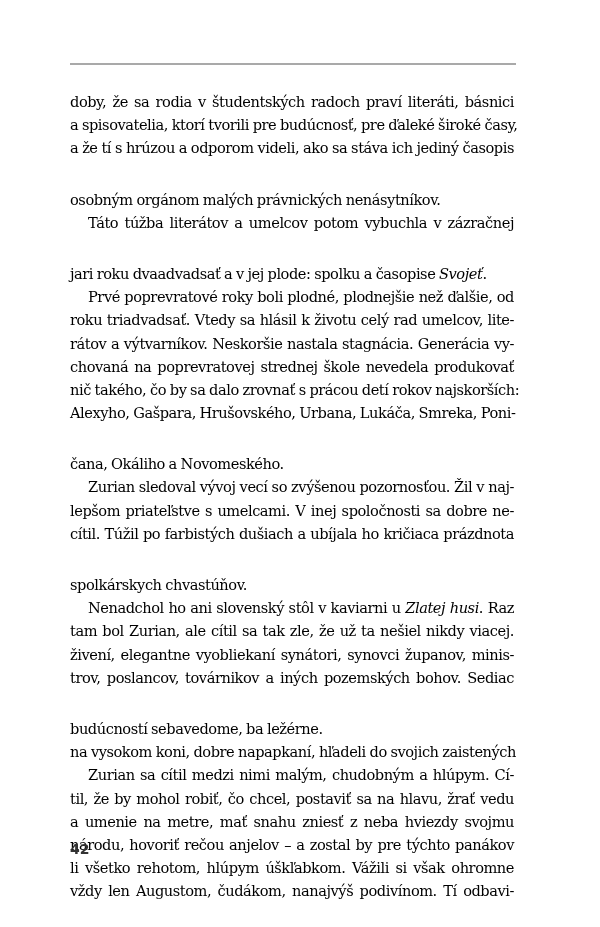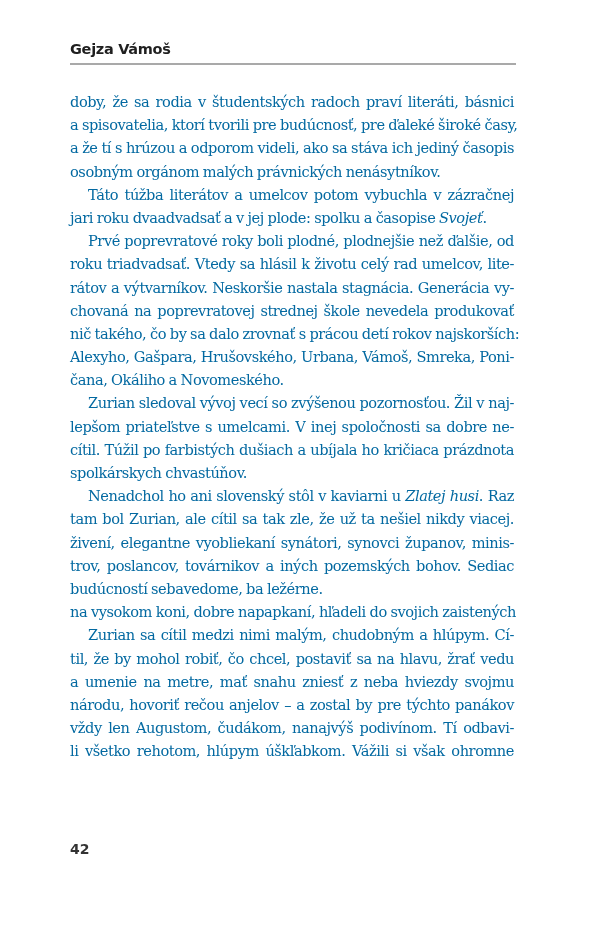--- a/index.html
+++ b/index.html
@@ -40,34 +40,35 @@
       height: 2px;
       background: #a9a9a9;
     }
     .body-text {
       position: absolute;
       left: 70px;
       top: 90px;
       width: 444px;
       font-family: "DejaVu Serif", serif;
       font-size: 14.6px;
-      color: #0369a1;
+      color: #000000;
       line-height: 23.2px;
     }
     .line {
       display: block;
       white-space: nowrap;
       text-align: justify;
       text-align-last: justify;
       height: 23.2px;
       letter-spacing: -0.45px;
       word-spacing: -0.5px;
     }
     .line.last {
       text-align-last: left;
+      margin-top: 28px;
     }
     .line.indent {
       padding-left: 18px;
     }
     .line i {
       font-style: italic;
     }
     .page-number {
       position: absolute;
       left: 70px;
@@ -75,49 +76,48 @@
       font-family: "DejaVu Sans", sans-serif;
       font-weight: bold;
       font-size: 14px;
       color: #333333;
     }
   </style>
 </head>
 <body>
 
 <div class="page">
-  <div class="running-head">Gejza Vámoš</div>
   <div class="head-rule"></div>
 
   <div class="body-text" id="body-text">
       <div class="line">doby, že sa rodia v študentských radoch praví literáti, básnici</div>
       <div class="line">a spisovatelia, ktorí tvorili pre budúcnosť, pre ďaleké široké časy,</div>
       <div class="line">a že tí s hrúzou a odporom videli, ako sa stáva ich jediný časopis</div>
       <div class="line last">osobným orgánom malých právnických nenásytníkov.</div>
       <div class="line indent">Táto túžba literátov a umelcov potom vybuchla v zázračnej</div>
       <div class="line last"><span>jari roku dvaadvadsať a v jej plode: spolku a časopise </span><i>Svojeť</i><span>.</span></div>
       <div class="line indent">Prvé poprevratové roky boli plodné, plodnejšie než ďalšie, od</div>
       <div class="line">roku triadvadsať. Vtedy sa hlásil k životu celý rad umelcov, lite-</div>
       <div class="line">rátov a výtvarníkov. Neskoršie nastala stagnácia. Generácia vy-</div>
       <div class="line">chovaná na poprevratovej strednej škole nevedela produkovať</div>
       <div class="line">nič takého, čo by sa dalo zrovnať s prácou detí rokov najskorších:</div>
-      <div class="line">Alexyho, Gašpara, Hrušovského, Urbana, Vámoš, Smreka, Poni-</div>
+      <div class="line">Alexyho, Gašpara, Hrušovského, Urbana, Lukáča, Smreka, Poni-</div>
       <div class="line last">čana, Okáliho a Novomeského.</div>
       <div class="line indent">Zurian sledoval vývoj vecí so zvýšenou pozornosťou. Žil v naj-</div>
       <div class="line">lepšom priateľstve s umelcami. V inej spoločnosti sa dobre ne-</div>
       <div class="line">cítil. Túžil po farbistých dušiach a ubíjala ho kričiaca prázdnota</div>
       <div class="line last">spolkárskych chvastúňov.</div>
       <div class="line indent"><span>Nenadchol ho ani slovenský stôl v kaviarni u </span><i>Zlatej husi</i><span>. Raz</span></div>
       <div class="line">tam bol Zurian, ale cítil sa tak zle, že už ta nešiel nikdy viacej.</div>
       <div class="line">živení, elegantne vyobliekaní synátori, synovci županov, minis-</div>
       <div class="line">trov, poslancov, továrnikov a iných pozemských bohov. Sediac</div>
       <div class="line last">budúcností sebavedome, ba ležérne.</div>
       <div class="line">na vysokom koni, dobre napapkaní, hľadeli do svojich zaistených</div>
       <div class="line indent">Zurian sa cítil medzi nimi malým, chudobným a hlúpym. Cí-</div>
       <div class="line">til, že by mohol robiť, čo chcel, postaviť sa na hlavu, žrať vedu</div>
       <div class="line">a umenie na metre, mať snahu zniesť z neba hviezdy svojmu</div>
       <div class="line">národu, hovoriť rečou anjelov – a zostal by pre týchto panákov</div>
+      <div class="line">li všetko rehotom, hlúpym úškľabkom. Vážili si však ohromne</div>
       <div class="line">vždy len Augustom, čudákom, nanajvýš podivínom. Tí odbavi-</div>
-      <div class="line">li všetko rehotom, hlúpym úškľabkom. Vážili si však ohromne</div>
     </div>
 
   <div class="page-number">42</div>
 </div>
 
 </body></html>

